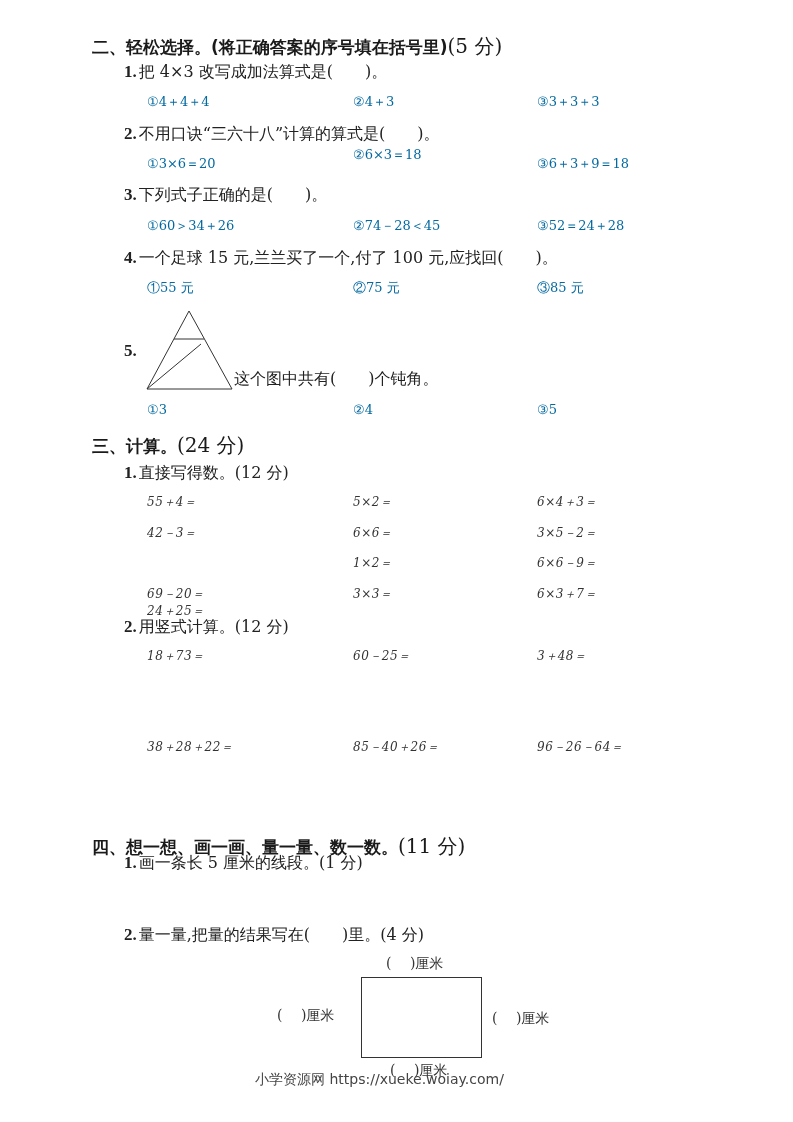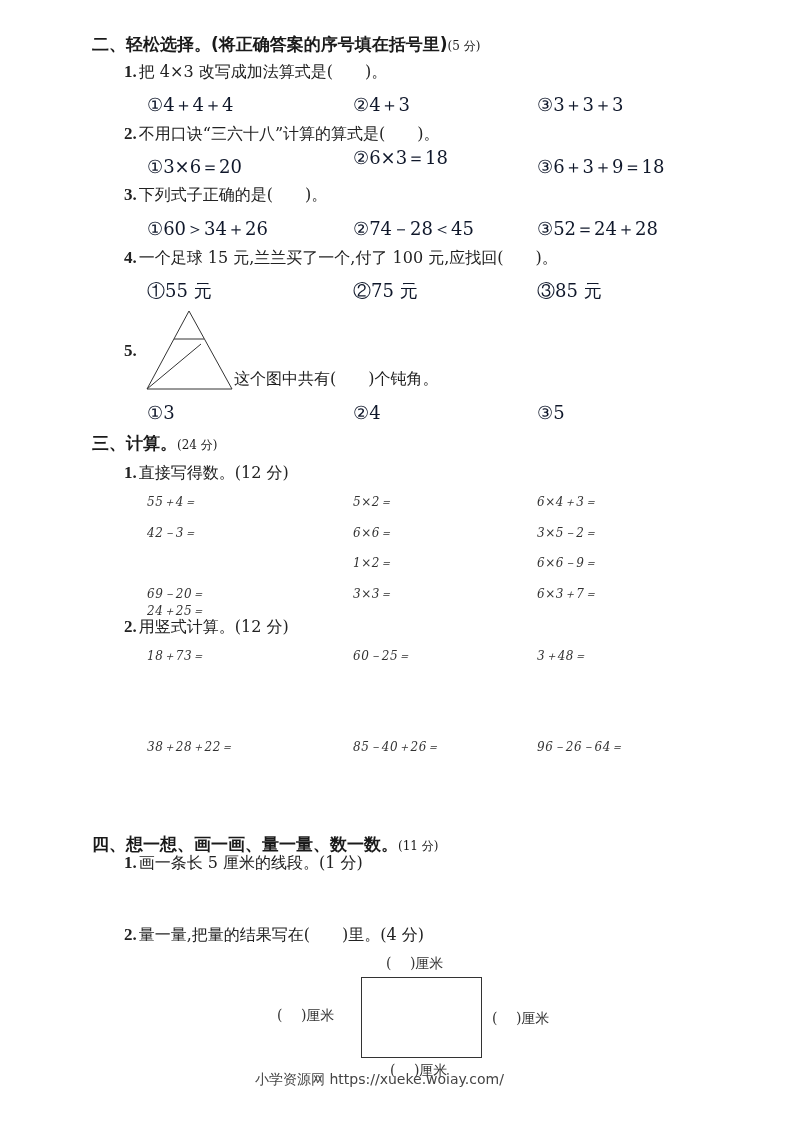--- a/index.html
+++ b/index.html
@@ -1,23 +1,23 @@
 <!DOCTYPE html>
 <html><head>
 <meta charset="utf-8">
 <style>
   html, body { margin: 0; padding: 0; background: #ffffff; }
   body { width: 793px; height: 1122px; position: relative; overflow: hidden;
          font-family: "DejaVu Serif", "Liberation Serif", serif; color: #222; }
   .abs { position: absolute; white-space: nowrap; }
   .sec { font-size: 17px; font-weight: bold; font-family: "DejaVu Sans", "Liberation Sans", sans-serif; color:#1a1a1a; }
-  .sec .pts { font-weight: normal; font-family: "DejaVu Serif", "Liberation Serif", serif; font-size: 12px; }
+  .sec .pts { font-weight: normal; font-family: "DejaVu Serif", "Liberation Serif", serif; font-size: 20px; }
   .q { font-size: 16px; }
   .q .num { font-weight: bold; font-family: "Liberation Serif", serif; font-size: 17px; margin-right: 2px; }
-  .opt { font-size: 18px; color: #0f172a; }
+  .opt { font-size: 13px; color: #0369a1; }
   .expr { font-size: 12px; color: #333; letter-spacing: 0.5px; font-style: italic; }
   .lbl { font-size: 14px; color: #333; }
   .wm { font-family: "DejaVu Sans", "Liberation Sans", sans-serif; font-size: 14px; color: #444; }
   svg { position: absolute; }
 </style>
 </head>
 <body>
 
 <div class="abs sec" style="left:92px; top:33px;">
   <span>二、轻松选择。(将正确答案的序号填在括号里)</span><span class="pts">(5 分)</span>

